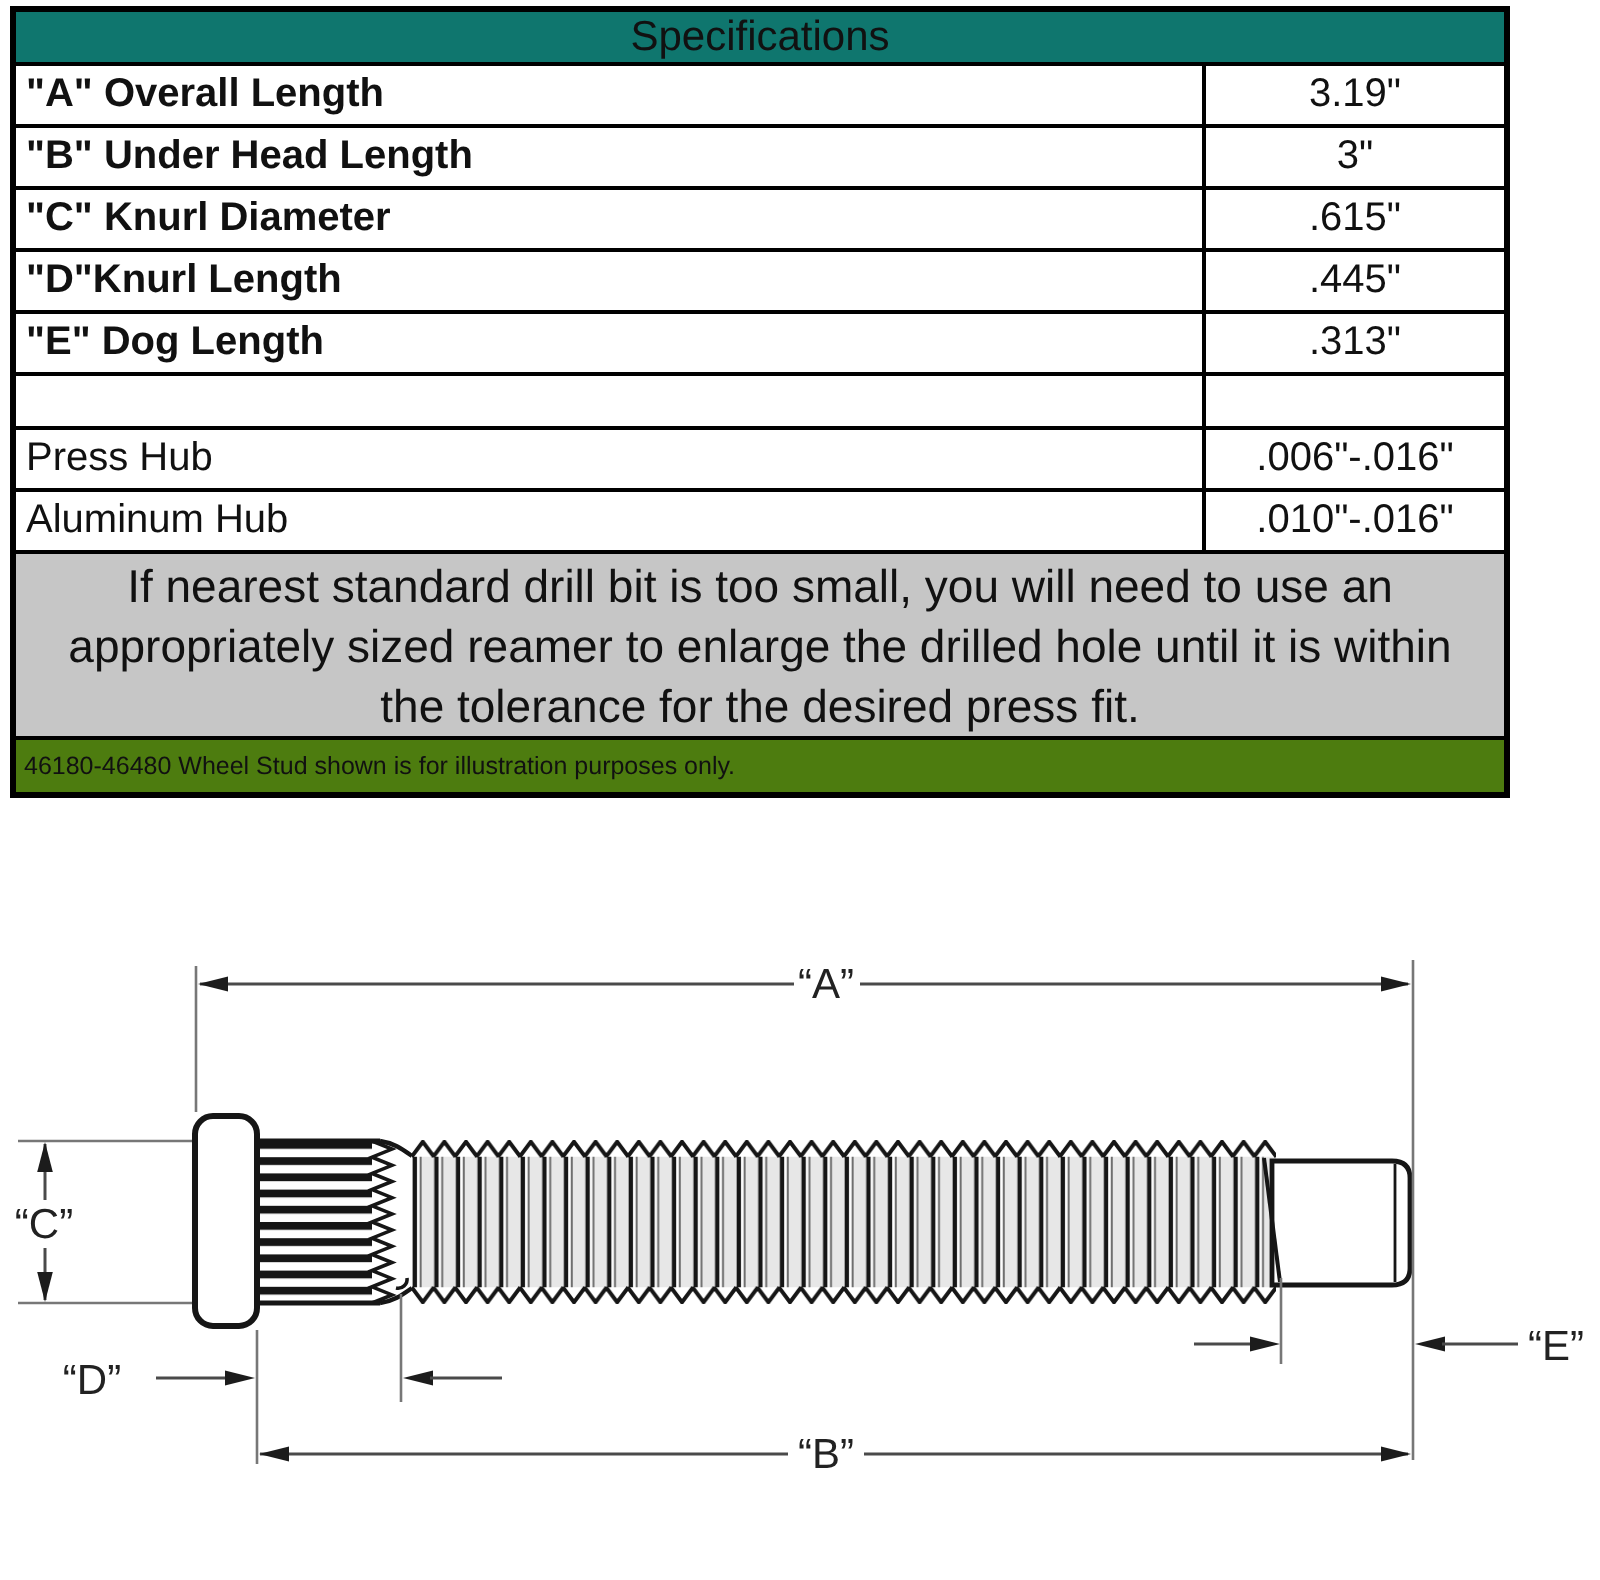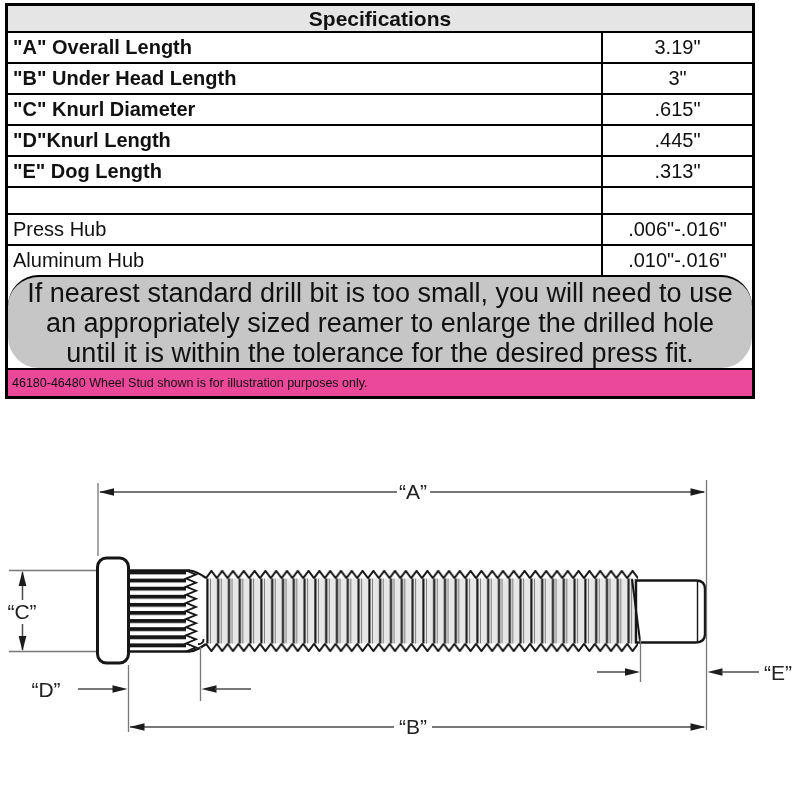--- a/index.html
+++ b/index.html
@@ -8,43 +8,42 @@
     font-family:"Liberation Sans",sans-serif;color:#111;
     -webkit-font-smoothing:antialiased;
   }
   .spec-table{
     position:absolute;left:5px;top:3px;width:750px;
     border:3px solid #000;box-sizing:border-box;background:#fff;
   }
   .t-row{display:flex;border-top:2px solid #000;box-sizing:border-box;}
   .t-row.first{border-top:none;}
   .hdr{
-    background:#e5e5e5;justify-content:center;align-items:center;
-    font-weight:bold;font-size:21px;height:25px;
+    background:#0f766e;justify-content:center;align-items:center;
+    font-weight:normal;font-size:21px;height:25px;
   }
   .hdr2{height:28px;}
   .spec .cell-label{font-weight:bold;}
   .spec,.press{height:31px;}
   .empty-row{height:27px;}
   .cell-label{
     flex:1;font-size:20px;padding-left:5px;display:flex;align-items:center;
     white-space:nowrap;overflow:hidden;
   }
   .cell-value{
     width:151px;border-left:2px solid #000;box-sizing:border-box;
     display:flex;align-items:center;justify-content:center;font-size:20px;
   }
   .note-row{
     background:#c6c6c6;display:block;text-align:center;
-    font-size:27px;line-height:30px;padding:1px 12px;height:89px;
+    font-size:23px;line-height:30px;padding:1px 12px;height:89px;
     box-sizing:content-box;
-    border-radius:31px;
   }
   .footnote-row{
-    background:#ec4899;display:flex;align-items:center;
+    background:#4d7c0f;display:flex;align-items:center;
     font-size:12.5px;height:28px;padding-left:4px;
   }
   .diagram{position:absolute;left:0;top:430px;}
   .ext{stroke:#777;stroke-width:1.3;}
   .dim{stroke:#4a4a4a;stroke-width:1.5;}
   .arrow{fill:#1c1c1c;stroke:none;}
   .outline{stroke:#161616;fill:none;}
   .lbl{font-size:21px;fill:#222;font-family:"Liberation Sans",sans-serif;}
 </style>
 </head>

